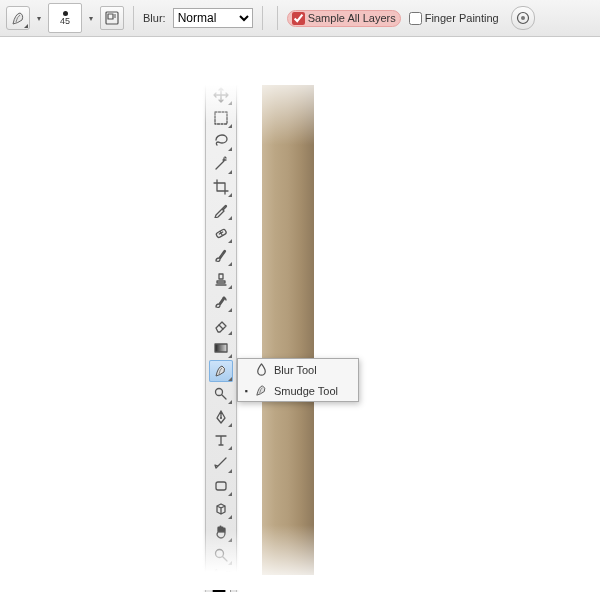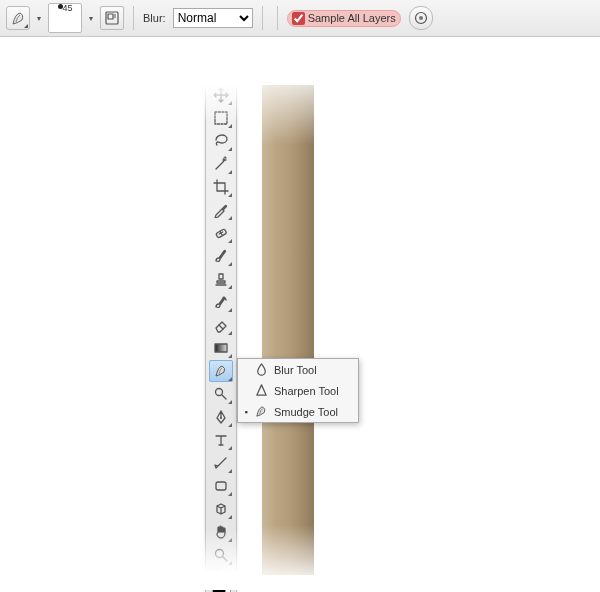--- a/index.html
+++ b/index.html
@@ -1,20 +1,20 @@
 <!DOCTYPE html>
 <html><head>
 <meta charset="utf-8">
 <style>
 html,body{margin:0;padding:0;font-family:Tahoma,Arial,sans-serif;font-size:11px;color:#333;background:#fff;width:600px;height:592px;overflow:hidden}
 .options-bar{display:flex;align-items:center;height:36px;background:linear-gradient(#f5f5f5,#e7e7e7);border-bottom:1px solid #c9c9c9;padding:0 6px;gap:4px}
 .ob-tool{width:22px;height:22px;border:1px solid #bbb;border-radius:3px;background:linear-gradient(#fcfcfc,#e9e9e9);display:flex;align-items:center;justify-content:center;position:relative}
 .ob-tool .tri{position:absolute;right:1px;bottom:1px;width:0;height:0;border-left:4px solid transparent;border-bottom:4px solid #555}
 .dropdown-arrow{font-size:8px;color:#555;cursor:pointer;padding:0 3px}
-.brush-preview{width:32px;height:28px;border:1px solid #bbb;background:#fff;display:flex;align-items:flex-start;justify-content:center;position:relative;border-radius:2px}
+.brush-preview{width:32px;height:28px;border:1px solid #bbb;background:#fff;display:flex;flex-direction:column;align-items:center;justify-content:center;position:relative;border-radius:2px}
 .brush-dot{width:5px;height:5px;border-radius:50%;background:#222;margin-bottom:1px}
 .brush-size{font-size:9px;line-height:1}
 .panel-toggle{width:22px;height:22px;border:1px solid #bbb;background:linear-gradient(#fcfcfc,#e8e8e8);border-radius:2px;display:flex;align-items:center;justify-content:center;cursor:pointer}
 .panel-toggle svg{display:block}
 .sep{width:1px;height:24px;background:#c5c5c5;margin:0 5px}
 .label{color:#333;margin-right:3px}
 select.mode{height:20px;width:80px;border:1px solid #aaa;background:#fff;font-size:12px}
 .strength-wrap{display:flex;align-items:center;gap:2px}
 .strength-wrap input[type=text]{width:34px;height:16px;border:1px solid #d9908e;background:#fce6e4;text-align:right;font-size:11px;padding-right:2px}
 .spin-btn{width:14px;height:18px;border:1px solid #aaa;background:linear-gradient(#fff,#e6e6e6);display:flex;align-items:center;justify-content:center;font-size:8px;cursor:pointer}
@@ -81,20 +81,24 @@
   <div class="sep"></div>
 
 
   <div class="sep"></div>
 
   <label class="chk highlight">
     <input type="checkbox" checked="" style="">
     <span>Sample All Layers</span>
   </label>
 
+  <label class="chk">
+    <input type="checkbox" style="">
+    <span>Finger Painting</span>
+  </label>
 
   <div class="tablet-btn">
     <svg width="14" height="14">
         <circle cx="7" cy="7" r="5.5" class="stroke"></circle>
         <circle cx="7" cy="7" r="2" fill="#777"></circle>
       </svg>
   </div>
 </div>
 
 <div class="canvas-area">
@@ -258,27 +262,20 @@
 
 <div class="flyout" id="flyout">
     <div class="flyout-item">
       <span class="mark"></span>
       <svg viewBox="0 0 16 16">
         <path d="M8 2c3 4 4 6 4 8a4 4 0 01-8 0c0-2 1-4 4-8z" stroke="#555" stroke-width="1.3" fill="none" stroke-linejoin="round" stroke-linecap="round"></path>
       </svg>
       <span>Blur Tool</span>
     </div>
     <div class="flyout-item">
-      <span class="mark"></span>
-      <svg viewBox="0 0 16 16">
-        <path d="M8 2l5 11H3z" stroke="#555" stroke-width="1.3" fill="none" stroke-linejoin="round" stroke-linecap="round"></path>
-      </svg>
-      <span>Sharpen Tool</span>
-    </div>
-    <div class="flyout-item">
       <span class="mark">▪</span>
       <svg viewBox="0 0 16 16">
         <path d="M3 13 Q5 4 9 3 Q13 5 11 9 Q7 12 3 13Z" fill="#e0e0e0" stroke="#555" stroke-width="1"></path>
         <path d="M6 11 Q7 6 9 5" stroke="#888" fill="none"></path>
       </svg>
       <span>Smudge Tool</span>
     </div>
   </div>
 
 </body></html>

